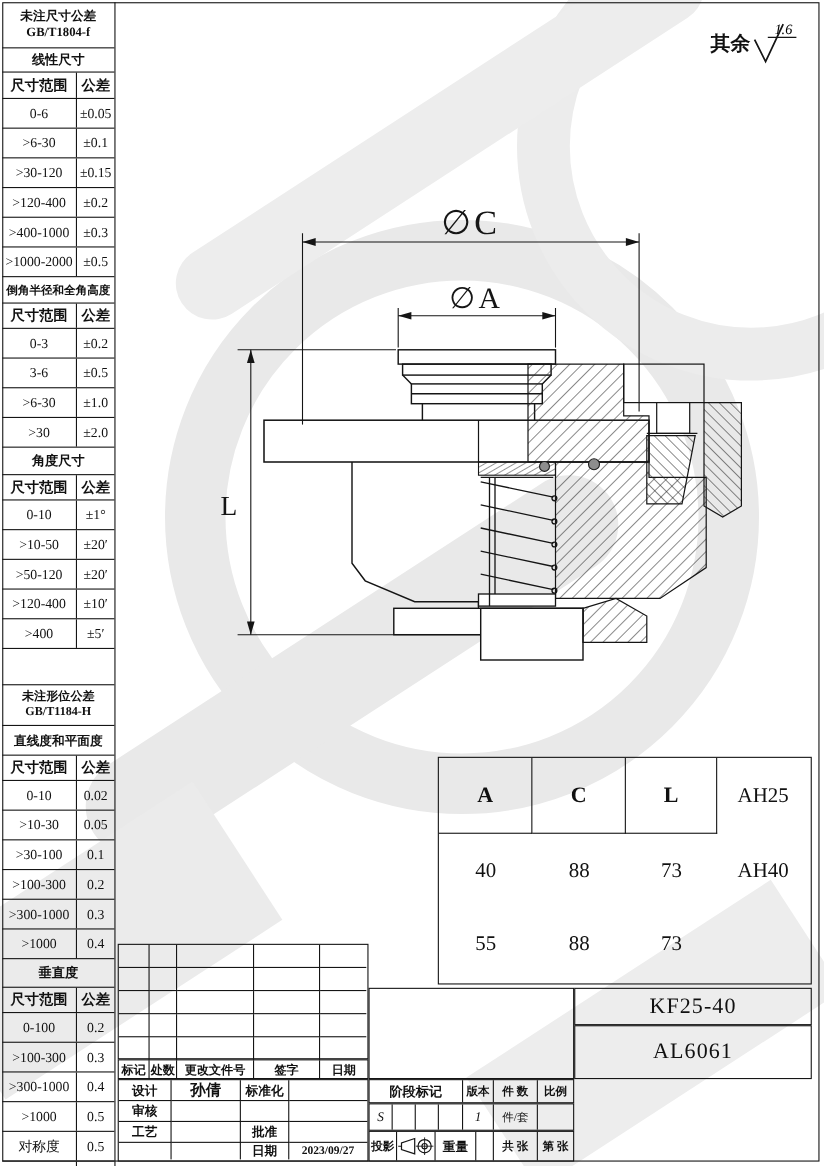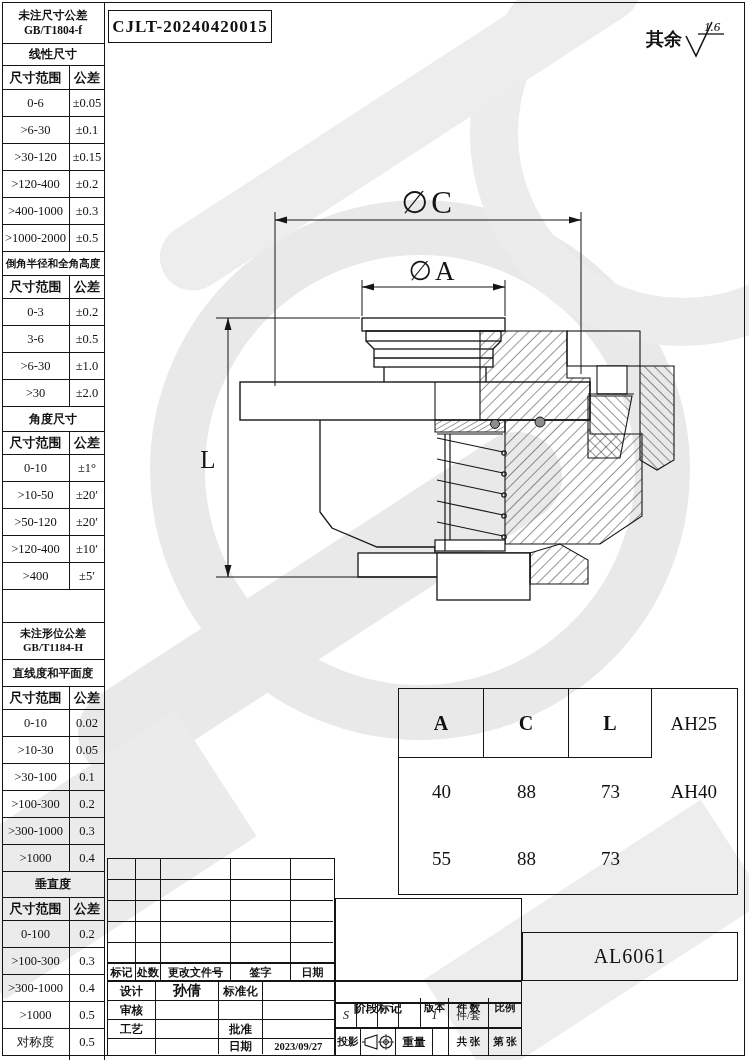--- a/index.html
+++ b/index.html
@@ -54,21 +54,21 @@
   .revhdr>div{border-right:1px solid #151515;height:100%;}
   .revhdr>div:last-child{border-right:none;}
   .sign{left:107px;top:981px;width:228px;height:75px;display:grid;
         grid-template-columns:48px 63px 44px 70.5px;grid-template-rows:19px 19px 19px 15.4px;}
   .sign>div{border-right:1px solid #151515;border-bottom:1px solid #151515;font-size:11.5px;font-weight:600;}
   .sign>div:nth-child(4n){border-right:none;}
   .sign .nm{font-size:14px;}
   .sign .dt{font-size:10.5px;letter-spacing:0;}
   .midbox{left:335px;top:898px;width:187px;height:83px;}
   .stagehdr{left:335px;top:981px;width:187px;height:22px;display:flex;font-size:12px;font-weight:600;}
-  .stagehdr>div{border-right:1px solid #151515;height:100%;margin-top:16px;}
+  .stagehdr>div{border-right:1px solid #151515;height:100%;}
   .stagehdr>div:last-child{border-right:none;}
   .srow{left:335px;top:1003px;width:187px;height:25px;display:flex;font-size:12px;}
   .srow>div{border-right:1px solid #151515;height:100%;}
   .srow>div:last-child{border-right:none;}
   .projrow{left:335px;top:1028px;width:187px;height:28px;display:flex;font-size:11.5px;font-weight:600;}
   .projrow>div{border-right:1px solid #151515;height:100%;}
   .projrow>div:last-child{border-right:none;}
   .kf{left:522px;top:898px;width:216px;height:34px;font-size:20px;letter-spacing:1px;}
   .al{left:522px;top:932px;width:216px;height:49px;font-size:20px;letter-spacing:1px;}
   .pname{left:522px;top:981px;width:216px;height:75px;font-size:25px;letter-spacing:1px;}
@@ -242,21 +242,20 @@
           <div>对称度</div>
           <div>0.5</div>
         </div>
         <div class="sb-row">
           <div>对称度</div>
           <div>0.1</div>
         </div>
       </div>
   </div>
 
-  <div class="abs cell dno">CJLT-20240420015</div>
 
   <div class="abs rough">
     <span class="rough-txt">其余</span>
     <svg width="52" height="42" viewBox="0 0 52 42">
       <text x="22" y="13" font-size="13" font-style="italic">1.6</text>
       <line x1="16" y1="16" x2="42" y2="16" stroke="#151515" stroke-width="1.3"></line>
       <path d="M4,18 L14,38 L30,4" fill="none" stroke="#151515" stroke-width="1.6"></path>
     </svg>
   </div>
 
@@ -451,15 +450,16 @@
         <line x1="17" y1="10" x2="33" y2="10" stroke="#151515" stroke-width="0.8"></line>
         <line x1="25" y1="2" x2="25" y2="18" stroke="#151515" stroke-width="0.8"></line>
       </svg>
     </div>
     <div class="cell" style="width:37px">重量</div>
     <div class="cell" style="width:16px"></div>
     <div class="cell" style="width:40px;font-size:10.5px">共  张</div>
     <div class="cell" style="flex:1;font-size:10.5px">第  张</div>
   </div>
 
+  <div class="abs cell kf tb">KF25-40</div>
   <div class="abs cell al tb">AL6061</div>
 
 </div>
 
 </body></html>

